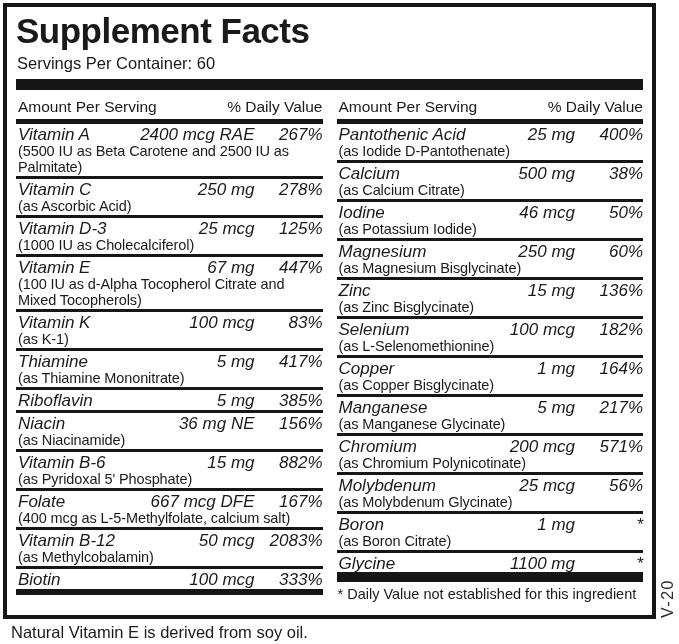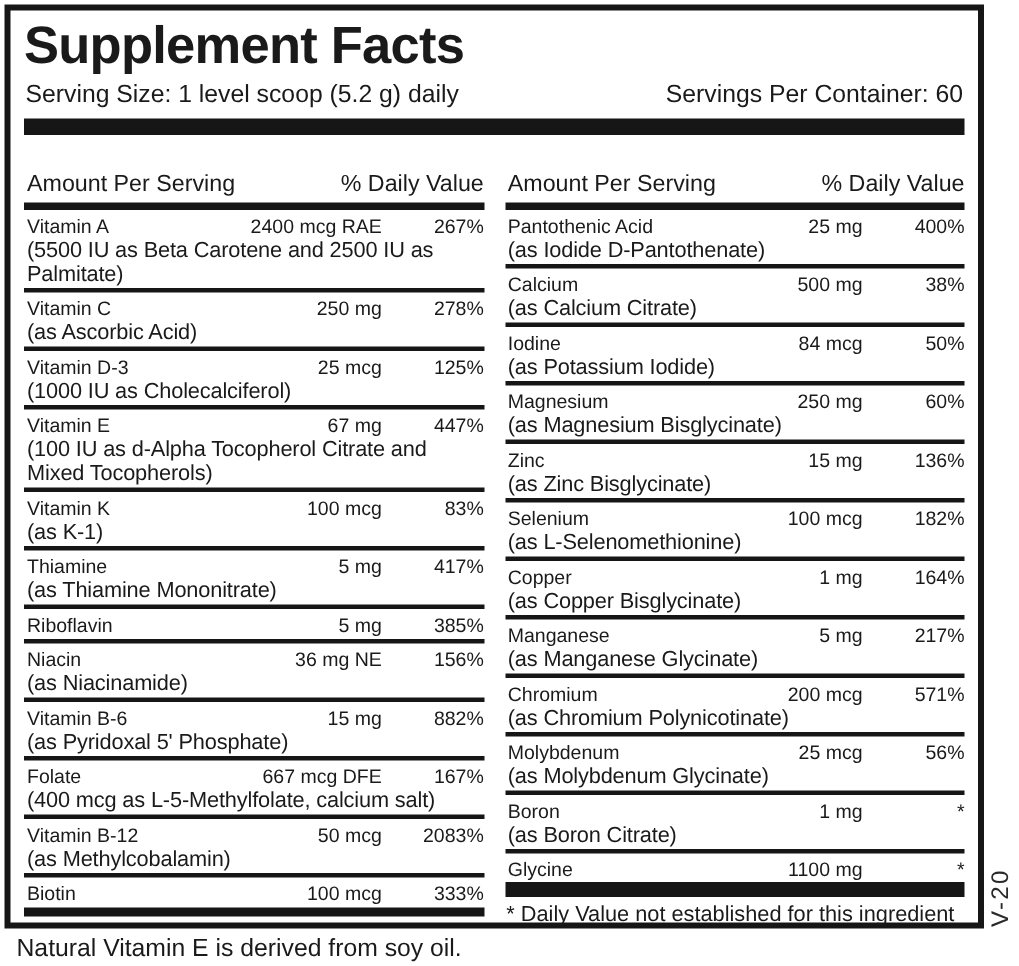--- a/index.html
+++ b/index.html
@@ -21,26 +21,25 @@
     display:flex;justify-content:space-between;align-items:baseline;
     font-size:16.5px;line-height:20px;padding:1px 1px 6px 1px;
   }
   .bar-heavy{height:11px;background:#161616;}
   .cols{display:flex;gap:14px;margin-top:3px;}
   .col{flex:1;min-width:0;display:flex;flex-direction:column;}
   .col-head{
     display:flex;justify-content:space-between;align-items:baseline;
     font-size:15.5px;line-height:19px;padding:4px 0 3px 2px;
     border-bottom:5px solid #161616;
-    margin-top:16px;
   }
   .row{border-bottom:3px solid #161616;padding:2.5px 0 1.5px 2px;}
   .row:last-child.end-left{border-bottom-width:6px;}
   .row:last-child.end-right{border-bottom:none;padding-bottom:0;}
-  .row-main{display:flex;align-items:baseline;font-size:13px;line-height:16px;}
+  .row-main{display:flex;align-items:baseline;font-size:17px;line-height:16px;font-style:italic;}
   .row-main .n{flex:1;white-space:nowrap;}
   .row-main .a{text-align:right;white-space:nowrap;}
   .row-main .d{width:68px;text-align:right;white-space:nowrap;}
   .row-sub{font-size:14.5px;line-height:16px;letter-spacing:-0.1px;}
   .row-sub:empty{display:none;}
   .bar-end{height:10px;background:#161616;margin-top:0px;}
   .dv-footnote{font-size:14.5px;line-height:17px;padding:4px 0 0 1px;}
   .footer-note{
     position:absolute;left:11px;top:623px;font-size:16.5px;line-height:19px;
   }
@@ -52,21 +51,20 @@
 </style>
 </head>
 <body>
 
 <div class="stage">
   <div class="box">
 
     <div class="title">Supplement Facts</div>
 
     <div class="serving-line">
-      <span>Serving Size: 1 level scoop (5.2 g) daily</span>
       <span>Servings Per Container: 60</span>
     </div>
 
     <div class="bar-heavy"></div>
 
     <div class="cols">
 
       <div class="col">
         <div class="col-head">
           <span>Amount Per Serving</span>
@@ -202,21 +200,21 @@
       <span class="n">Calcium</span>
       <span class="a">500 mg</span>
       <span class="d">38%</span>
     </div>
     <div class="row-sub">(as Calcium Citrate)</div>
   </div>
 
   <div class="row">
     <div class="row-main">
       <span class="n">Iodine</span>
-      <span class="a">84 mcg</span>
+      <span class="a">46 mcg</span>
       <span class="d">50%</span>
     </div>
     <div class="row-sub">(as Potassium Iodide)</div>
   </div>
 
   <div class="row">
     <div class="row-main">
       <span class="n">Magnesium</span>
       <span class="a">250 mg</span>
       <span class="d">60%</span>

